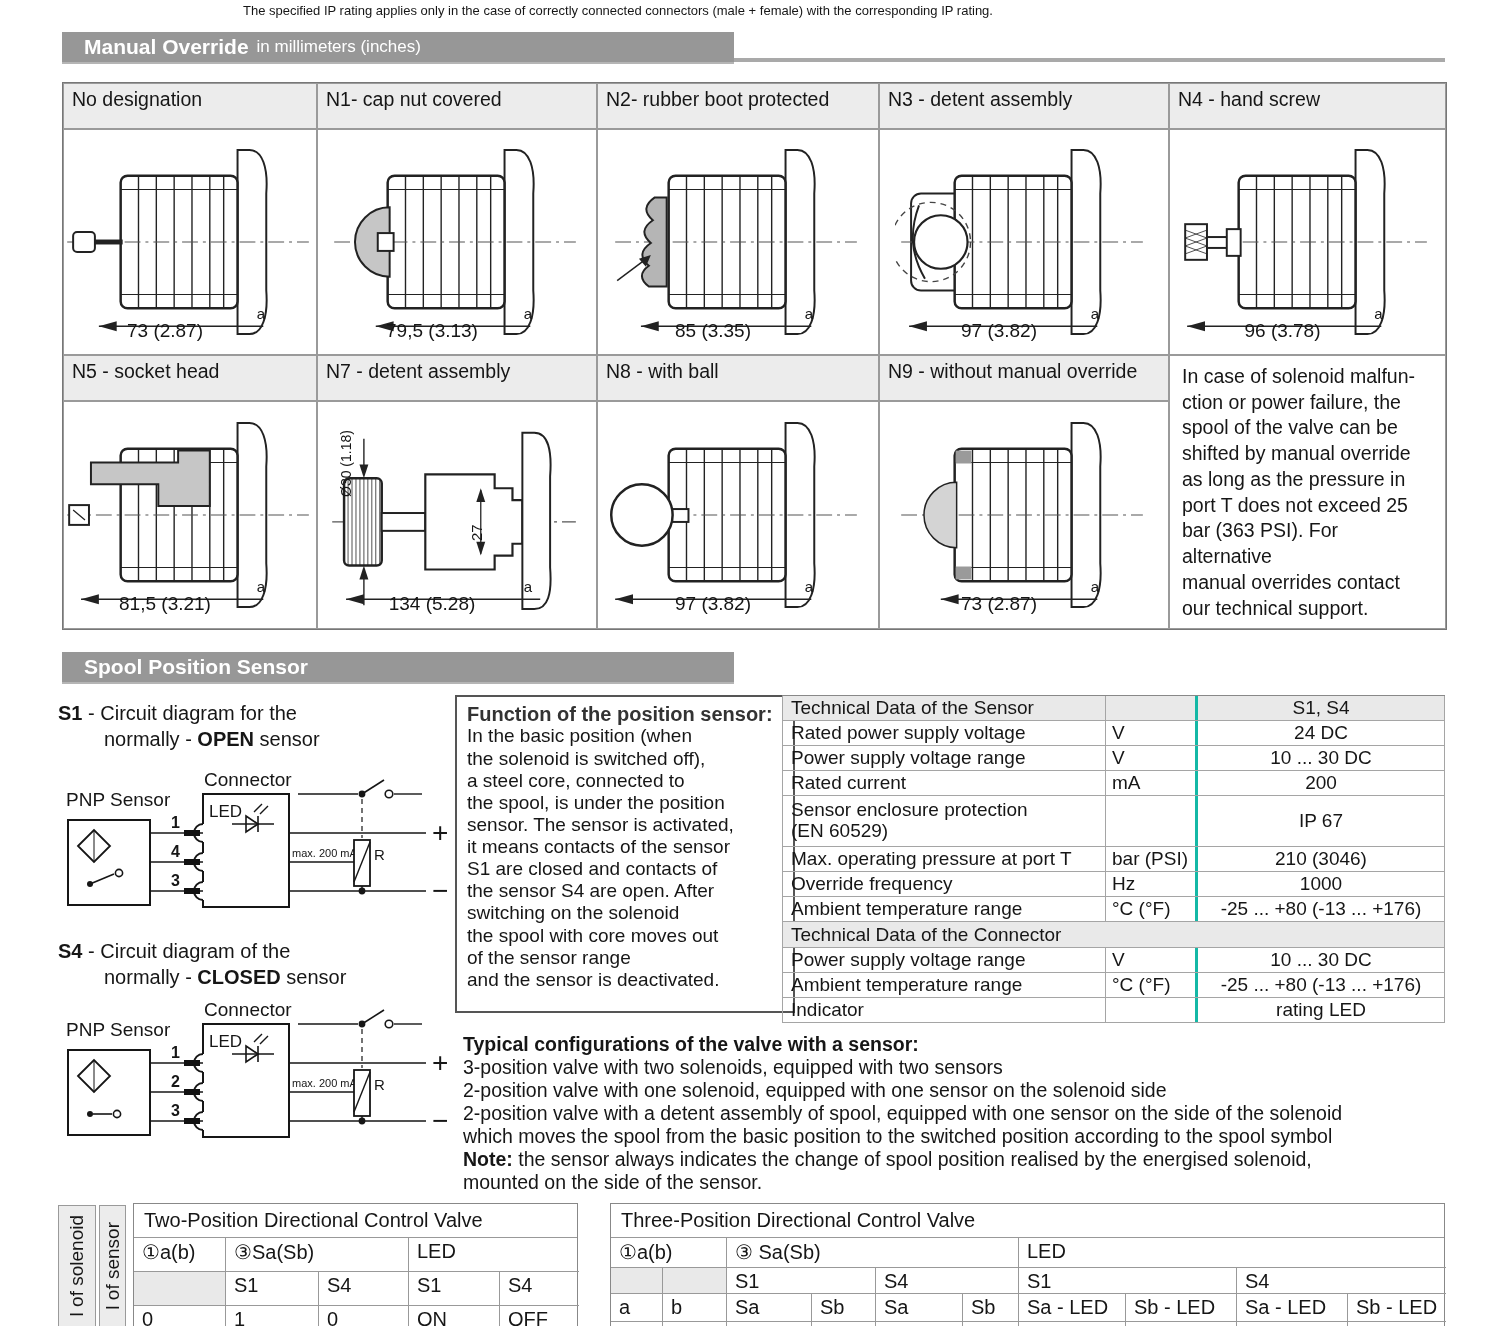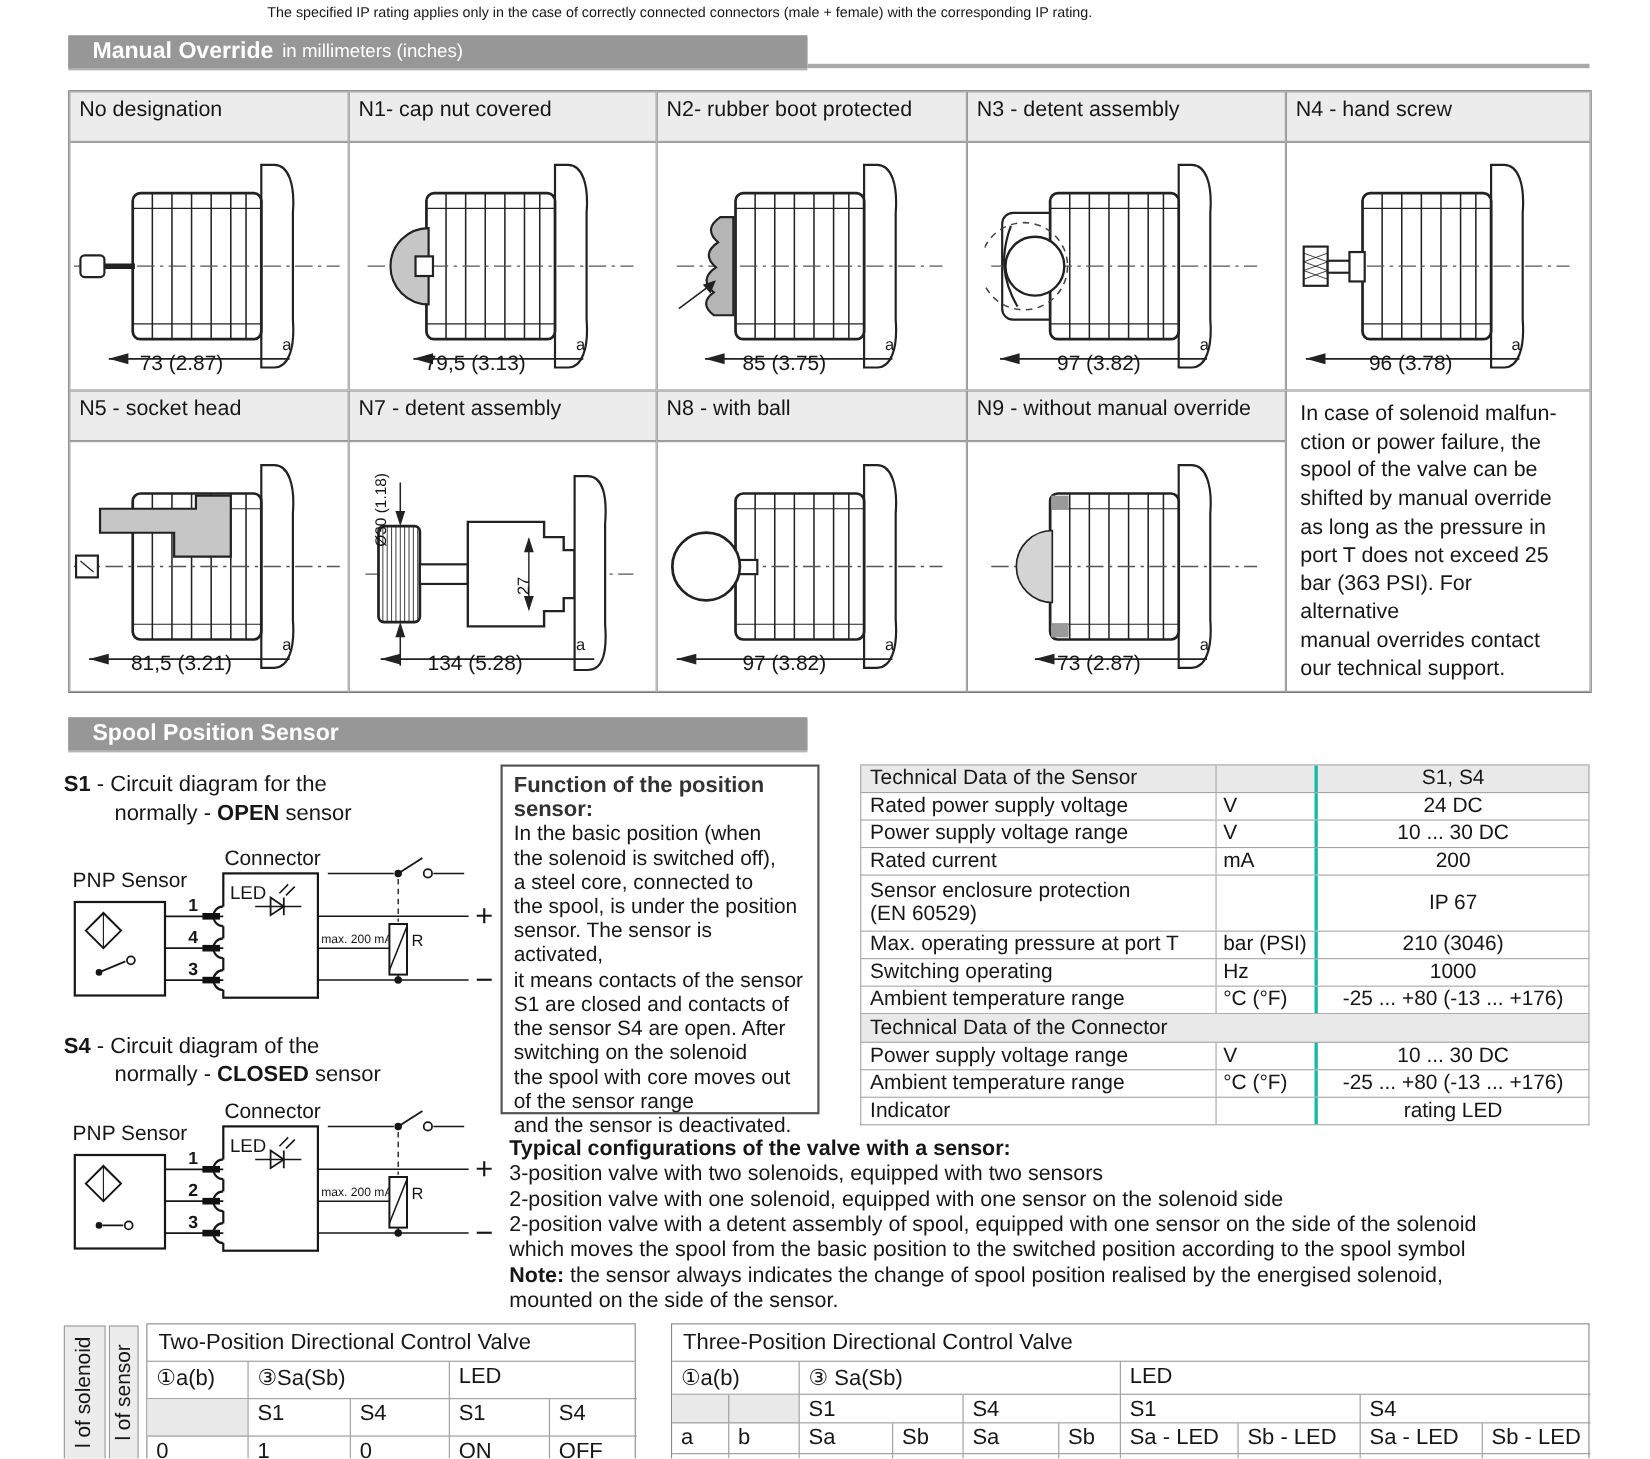--- a/index.html
+++ b/index.html
@@ -31,21 +31,21 @@
   .n7-w{position:absolute;left:140px;top:90px;height:40px;font-size:15px;}
   .mo-note{grid-column:5;grid-row:3/5;padding:8px 12px;font-size:19.5px;line-height:1.32;white-space:pre-line;background:#fff;}
   
   .circ-head{position:absolute;left:58px;font-size:20px;line-height:1.32;}
   .circ-head .b{font-weight:bold;}
   .circ-head .ind{padding-left:46px;}
   .circuit{position:absolute;width:400px;height:165px;}
   .circuit svg{width:400px;height:165px;display:block;}
   svg text{font-family:"Liberation Sans",sans-serif;fill:#161616;}
   
-  .fnbox{position:absolute;left:455px;top:695px;width:290px;height:318px;border:2px solid #555;
+  .fnbox{position:absolute;left:455px;top:695px;width:340px;height:318px;border:2px solid #555;
          box-sizing:border-box;padding:6px 10px;}
   .fnbox .ft{font-weight:bold;font-size:20px;line-height:1.12;color:#333;}
   .fnbox .fb{font-size:19px;line-height:1.165;white-space:pre-line;}
   
   .tech{position:absolute;left:782px;top:695px;width:663px;font-size:19px;border-top:1.5px solid #888;}
   .trow{display:grid;grid-template-columns:322px 90px 249px;border:1px solid #a5a5a5;border-top:none;min-height:24px;align-items:center;}
   .trow .tl{padding:0 8px;line-height:1.1;white-space:pre-line;}
   .trow .tu{border-left:1px solid #a5a5a5;padding:0 6px;align-self:stretch;display:flex;align-items:center;}
   .trow .tv{border-left:3px solid #14b8a6;text-align:right;align-self:stretch;display:flex;align-items:center;justify-content:center;}
   .trow.ghead{background:#e9e9e9;}
@@ -128,21 +128,21 @@
     <div class="mo-td">
       <div class="draw-wrap">
         <svg class="draw" viewBox="0 0 260 210">
           <use href="#coil"></use>
           <path d="M46,60 q-16,11 -2,23 q-16,11 -2,23 q-16,11 -2,23 q-14,10 0,21 l18,0 l0,-90 Z" fill="#b5b5b5" stroke="#222" stroke-width="2"></path>
           <line x1="8" y1="144" x2="40" y2="120" stroke="#222" stroke-width="1.5"></line>
           <polygon points="42,118 30,122 37,130" fill="#222"></polygon>
           <line x1="32" y1="190" x2="204" y2="190" stroke="#222" stroke-width="1.5"></line>
           <polygon points="32,190 50,185 50,195" fill="#222"></polygon>
         </svg>
-        <div class="dim-label">85 (3.75)</div>
+        <div class="dim-label">85 (3.35)</div>
         <div class="a-label">a</div>
       </div>
     </div>
     <div class="mo-td">
       <div class="draw-wrap">
         <svg class="draw" viewBox="0 0 260 210">
           <rect x="16" y="56" width="186" height="98" rx="10" fill="none" stroke="#222" stroke-width="2"></rect>
           <use href="#coil"></use>
           <circle cx="36" cy="105" r="40" fill="none" stroke="#444" stroke-width="1.4" stroke-dasharray="6 5"></circle>
           <circle cx="46" cy="105" r="27" fill="#fff" stroke="#222" stroke-width="2.2"></circle>
@@ -400,21 +400,21 @@
 (EN 60529)</div>
       <div class="tu"></div>
       <div class="tv">IP 67</div>
     </div>
     <div class="trow">
       <div class="tl">Max. operating pressure at port T</div>
       <div class="tu">bar (PSI)</div>
       <div class="tv">210 (3046)</div>
     </div>
     <div class="trow">
-      <div class="tl">Switching operating</div>
+      <div class="tl">Override frequency</div>
       <div class="tu">Hz</div>
       <div class="tv">1000</div>
     </div>
     <div class="trow">
       <div class="tl">Ambient temperature range</div>
       <div class="tu">°C (°F)</div>
       <div class="tv">-25 ... +80 (-13 ... +176)</div>
     </div>
     <div class="trow ghead2">Technical Data of the Connector</div>
     <div class="trow">

